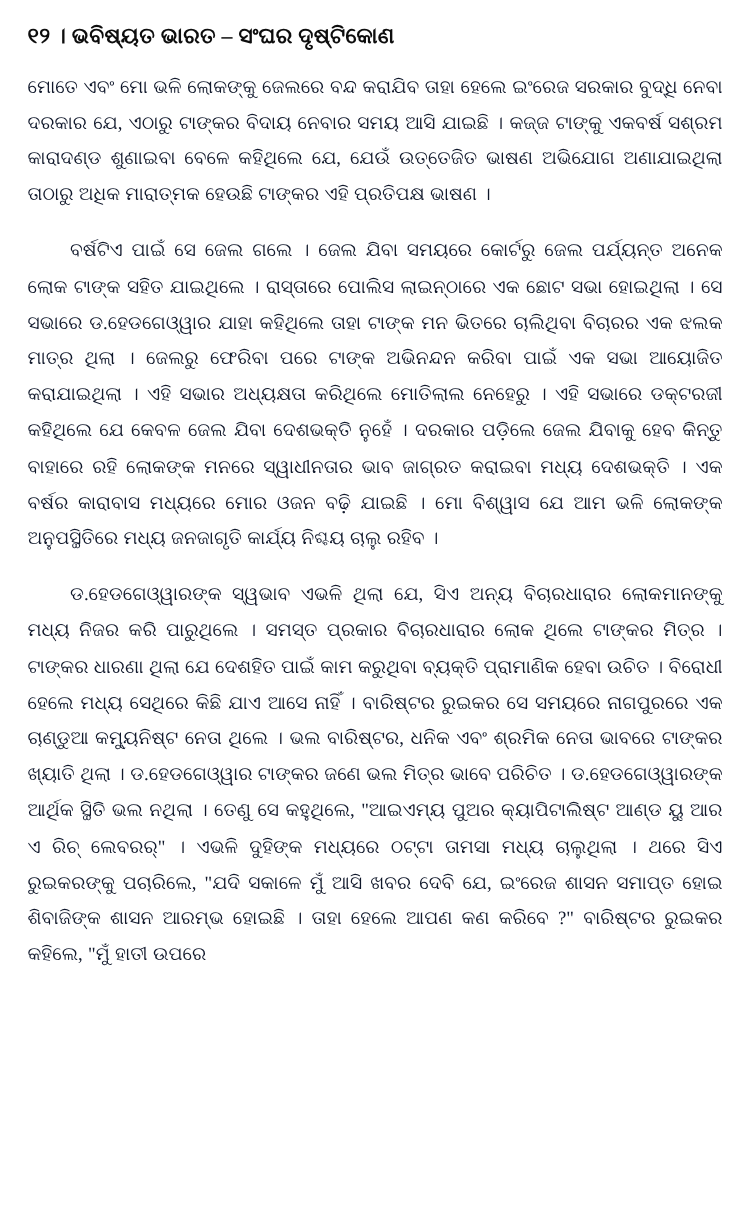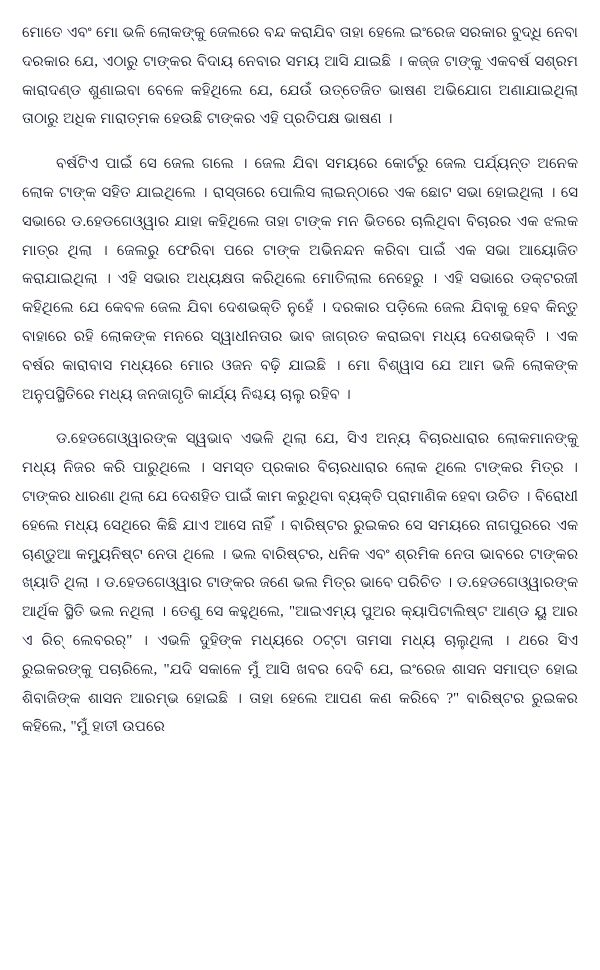--- a/index.html
+++ b/index.html
@@ -47,20 +47,21 @@
   }
   .para:last-child {
     margin-bottom: 16px;
   }
 </style>
 </head>
 <body>
 
 <div class="page">
 
+  <div class="header">୧୨ । ଭବିଷ୍ୟତ ଭାରତ – ସଂଘର ଦୃଷ୍ଟିକୋଣ</div>
 
   <div class="body-text">
     <p class="para">ମୋତେ ଏବଂ ମୋ ଭଳି ଲୋକଙ୍କୁ ଜେଲରେ ବନ୍ଦ କରାଯିବ ତାହା ହେଲେ ଇଂରେଜ ସରକାର ବୁଦ୍ଧି ନେବା ଦରକାର ଯେ, ଏଠାରୁ ଟାଙ୍କର ବିଦାୟ ନେବାର ସମୟ ଆସି ଯାଇଛି । କଜ୍ଜ ଟାଙ୍କୁ ଏକବର୍ଷ ସଶ୍ରମ କାରାଦଣ୍ଡ ଶୁଣାଇବା ବେଳେ କହିଥିଲେ ଯେ, ଯେଉଁ ଉତ୍ତେଜିତ ଭାଷଣ ଅଭିଯୋଗ ଅଣାଯାଇଥିଲା ତାଠାରୁ ଅଧିକ ମାରାତ୍ମକ ହେଉଛି ଟାଙ୍କର ଏହି ପ୍ରତିପକ୍ଷ ଭାଷଣ ।</p>
     <p class="para indent">ବର୍ଷଟିଏ ପାଇଁ ସେ ଜେଲ ଗଲେ । ଜେଲ ଯିବା ସମୟରେ କୋର୍ଟରୁ ଜେଲ ପର୍ଯ୍ୟନ୍ତ ଅନେକ ଲୋକ ଟାଙ୍କ ସହିତ ଯାଇଥିଲେ । ରାସ୍ତାରେ ପୋଲିସ ଲାଇନ୍‌ଠାରେ ଏକ ଛୋଟ ସଭା ହୋଇଥିଲା । ସେ ସଭାରେ ଡ.ହେଡଗେଓ୍ୱାର ଯାହା କହିଥିଲେ ତାହା ଟାଙ୍କ ମନ ଭିତରେ ଚାଲିଥିବା ବିଚାରର ଏକ ଝଲକ ମାତ୍ର ଥିଲା । ଜେଲରୁ ଫେରିବା ପରେ ଟାଙ୍କ ଅଭିନନ୍ଦନ କରିବା ପାଇଁ ଏକ ସଭା ଆୟୋଜିତ କରାଯାଇଥିଲା । ଏହି ସଭାର ଅଧ୍ୟକ୍ଷତା କରିଥିଲେ ମୋତିଲାଲ ନେହେରୁ । ଏହି ସଭାରେ ଡକ୍ଟରଜୀ କହିଥିଲେ ଯେ କେବଳ ଜେଲ ଯିବା ଦେଶଭକ୍ତି ନୁହେଁ । ଦରକାର ପଡ଼ିଲେ ଜେଲ ଯିବାକୁ ହେବ କିନ୍ତୁ ବାହାରେ ରହି ଲୋକଙ୍କ ମନରେ ସ୍ୱାଧୀନତାର ଭାବ ଜାଗ୍ରତ କରାଇବା ମଧ୍ୟ ଦେଶଭକ୍ତି । ଏକ ବର୍ଷର କାରାବାସ ମଧ୍ୟରେ ମୋର ଓଜନ ବଢ଼ି ଯାଇଛି । ମୋ ବିଶ୍ୱାସ ଯେ ଆମ ଭଳି ଲୋକଙ୍କ ଅନୁପସ୍ଥିତିରେ ମଧ୍ୟ ଜନଜାଗୃତି କାର୍ଯ୍ୟ ନିଶ୍ଚୟ ଚାଲୁ ରହିବ ।</p>
     <p class="para indent">ଡ.ହେଡଗେଓ୍ୱାରଙ୍କ ସ୍ୱଭାବ ଏଭଳି ଥିଲା ଯେ, ସିଏ ଅନ୍ୟ ବିଚାରଧାରାର ଲୋକମାନଙ୍କୁ ମଧ୍ୟ ନିଜର କରି ପାରୁଥିଲେ । ସମସ୍ତ ପ୍ରକାର ବିଚାରଧାରାର ଲୋକ ଥିଲେ ଟାଙ୍କର ମିତ୍ର । ଟାଙ୍କର ଧାରଣା ଥିଲା ଯେ ଦେଶହିତ ପାଇଁ କାମ କରୁଥିବା ବ୍ୟକ୍ତି ପ୍ରାମାଣିକ ହେବା ଉଚିତ । ବିରୋଧୀ ହେଲେ ମଧ୍ୟ ସେଥିରେ କିଛି ଯାଏ ଆସେ ନାହିଁ । ବାରିଷ୍ଟର ରୁଇକର ସେ ସମୟରେ ନାଗପୁରରେ ଏକ ଚାଣ୍ଡୁଆ କମ୍ୟୁନିଷ୍ଟ ନେତା ଥିଲେ । ଭଲ ବାରିଷ୍ଟର, ଧନିକ ଏବଂ ଶ୍ରମିକ ନେତା ଭାବରେ ଟାଙ୍କର ଖ୍ୟାତି ଥିଲା । ଡ.ହେଡଗେଓ୍ୱାର ଟାଙ୍କର ଜଣେ ଭଲ ମିତ୍ର ଭାବେ ପରିଚିତ । ଡ.ହେଡଗେଓ୍ୱାରଙ୍କ ଆର୍ଥିକ ସ୍ଥିତି ଭଲ ନଥିଲା । ତେଣୁ ସେ କହୁଥିଲେ, "ଆଇଏମ୍ୟ ପୁଅର କ୍ୟାପିଟାଲିଷ୍ଟ ଆଣ୍ଡ ୟୁ ଆର ଏ ରିଚ୍ ଲେବରର୍" । ଏଭଳି ଦୁହିଙ୍କ ମଧ୍ୟରେ ଠଟ୍ଟା ତାମସା ମଧ୍ୟ ଚାଲୁଥିଲା । ଥରେ ସିଏ ରୁଇକରଙ୍କୁ ପଚାରିଲେ, "ଯଦି ସକାଳେ ମୁଁ ଆସି ଖବର ଦେବି ଯେ, ଇଂରେଜ ଶାସନ ସମାପ୍ତ ହୋଇ ଶିବାଜିଙ୍କ ଶାସନ ଆରମ୍ଭ ହୋଇଛି । ତାହା ହେଲେ ଆପଣ କଣ କରିବେ ?" ବାରିଷ୍ଟର ରୁଇକର କହିଲେ, "ମୁଁ ହାତୀ ଉପରେ</p>
   </div>
 
 </div>
 
 </body></html>

